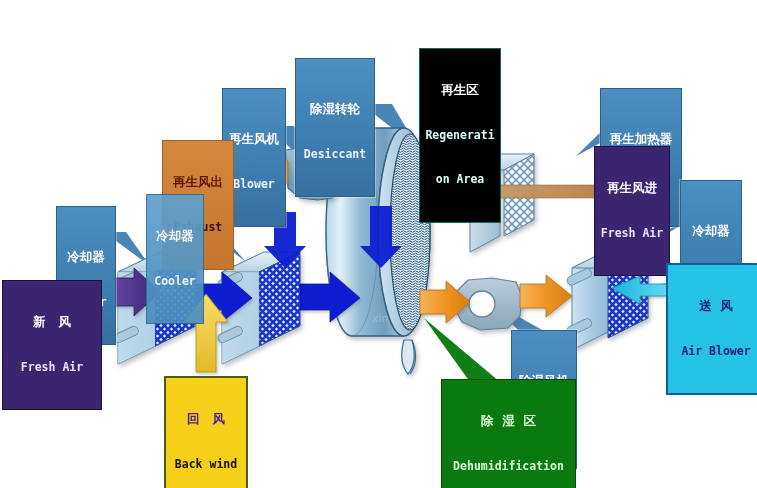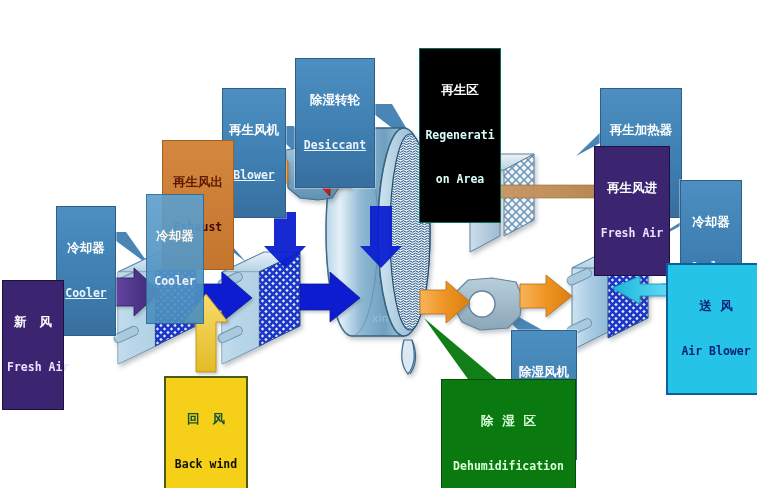--- a/index.html
+++ b/index.html
@@ -38,22 +38,22 @@
     margin-top:1px;
   }
 
   
   .lbl.blue{
     background:linear-gradient(180deg,#4d8fc0 0%,#3f7fb2 55%,#376f9e 100%);
     border:1px solid #2d5f8a;
     color:#ffffff;
     box-shadow:0 0 0 1px rgba(255,255,255,.35);
   }
-  .lbl.blue .cn{color:#ffffff;}
-  .lbl.blue .en{color:#eaf3fb;text-decoration:underline;}
+  .lbl.blue .cn{color:#ffffff;margin-top:9px;}
+  .lbl.blue .en{color:#eaf3fb;}
 
   
   .lbl.lightblue{
     background:linear-gradient(180deg,#5fa0cd 0%,#4b8ebd 100%);
     border:1px solid #2f6a99;
     color:#ffffff;
   }
 
   
   .lbl.orange{
@@ -77,21 +77,21 @@
     border:1px solid #1d1140;
   }
   .lbl.purple .cn{color:#ffffff;}
   .lbl.purple .en{color:#eae2ff;}
 
   
   .lbl.yellow{
     background:#f5cf18;
     border:2px solid #4b5a17;
   }
-  .lbl.yellow .cn{color:#14532d;}
+  .lbl.yellow .cn{color:#4c1d95;}
   .lbl.yellow .en{color:#111100;}
 
   
   .lbl.green{
     background:#0a7a10;
     border:1px solid #044c08;
   }
   .lbl.green .cn{color:#d8ffd8;}
   .lbl.green .en{color:#d8ffd8;text-align:center;}
 
@@ -408,21 +408,21 @@
   <div class="lbl blue" style="left:56px;top:206px;width:60px;">
     <span class="cn">冷却器</span>
     <span class="en">Cooler</span>
   </div>
 
   <div class="lbl blue" style="left:680px;top:180px;width:62px;">
     <span class="cn">冷却器</span>
     <span class="en">Cooler</span>
   </div>
 
-  <div class="lbl purple" style="left:2px;top:280px;width:62px;">
+  <div class="lbl purple" style="left:2px;top:280px;width:100px;">
     <span class="cn">新   风</span>
     <span class="en">Fresh Air</span>
   </div>
 
   <div class="lbl yellow" style="left:164px;top:376px;width:84px;">
     <span class="cn">回   风</span>
     <span class="en">Back wind</span>
   </div>
 
   <div class="lbl blue" style="left:511px;top:330px;width:66px;">

